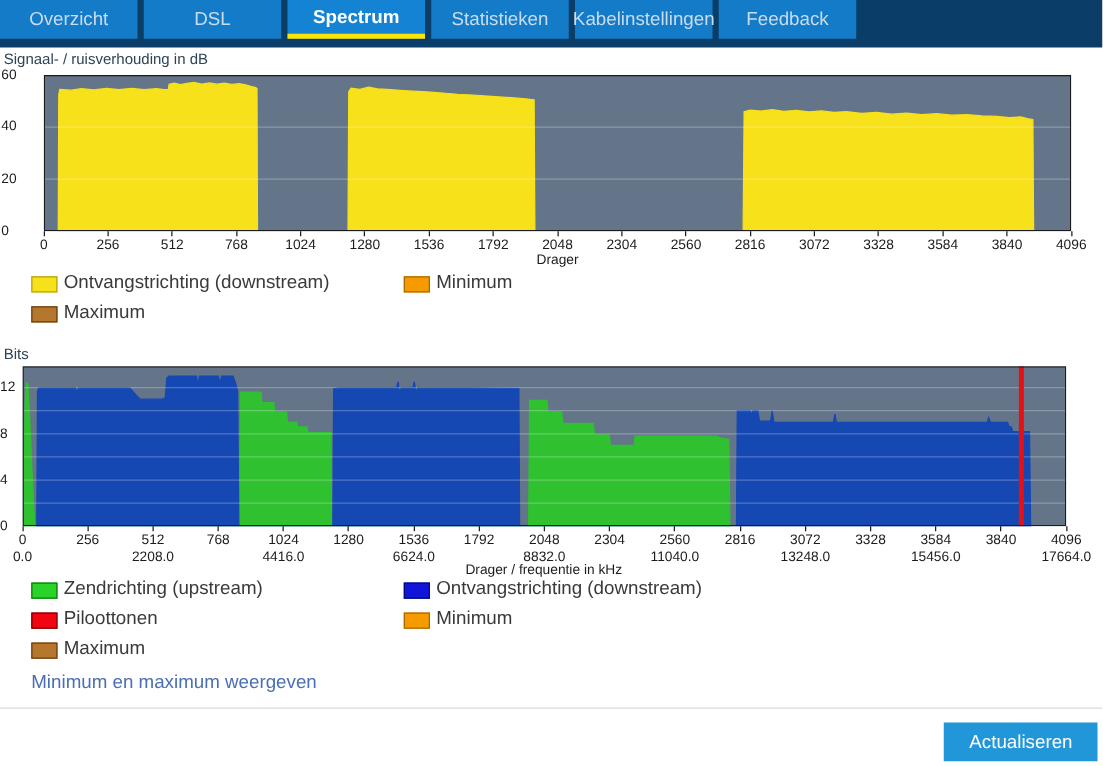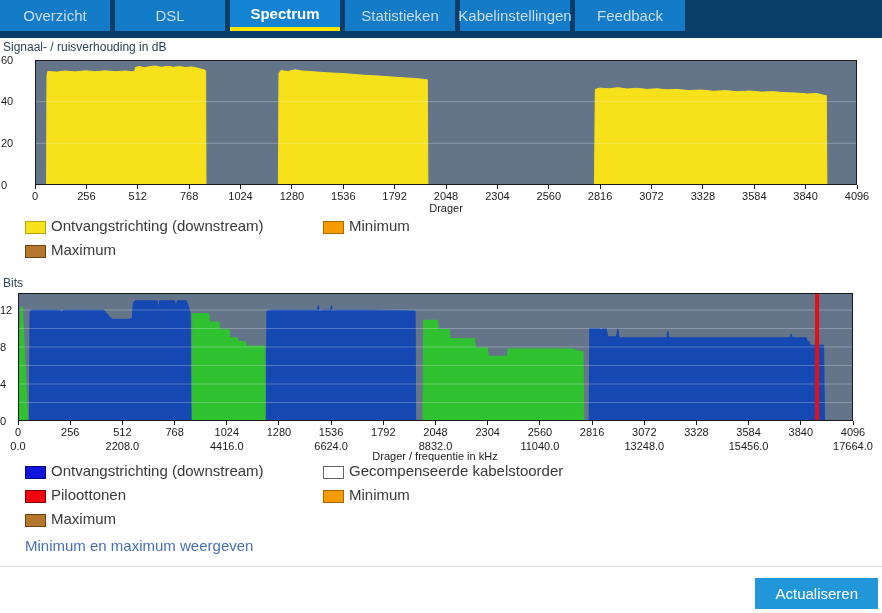--- a/index.html
+++ b/index.html
@@ -184,26 +184,26 @@
     <span class="lg-label">Minimum</span>
   </div>
   <div class="lg-item">
     <span class="swatch" style="background: rgb(181, 118, 46); border-color: rgb(107, 64, 18);"></span>
     <span class="lg-label">Maximum</span>
   </div>
 </div>
 
 <div class="legend" style="left:25px;top:464px;">
   <div class="lg-item">
+    <span class="swatch" style="background: rgb(41, 211, 41); border-color: rgb(12, 124, 12);"></span>
+    <span class="lg-label">Zendrichting (upstream)</span>
+  </div>
+  <div class="lg-item">
     <span class="swatch" style="background: rgb(16, 21, 217); border-color: rgb(0, 10, 120);"></span>
     <span class="lg-label">Ontvangstrichting (downstream)</span>
-  </div>
-  <div class="lg-item">
-    <span class="swatch" style="background: rgb(255, 255, 255); border-color: rgb(102, 102, 102);"></span>
-    <span class="lg-label">Gecompenseerde kabelstoorder</span>
   </div>
   <div class="lg-item">
     <span class="swatch" style="background: rgb(240, 5, 17); border-color: rgb(122, 0, 4);"></span>
     <span class="lg-label">Piloottonen</span>
   </div>
   <div class="lg-item">
     <span class="swatch" style="background: rgb(245, 155, 0); border-color: rgb(168, 106, 0);"></span>
     <span class="lg-label">Minimum</span>
   </div>
   <div class="lg-item">

